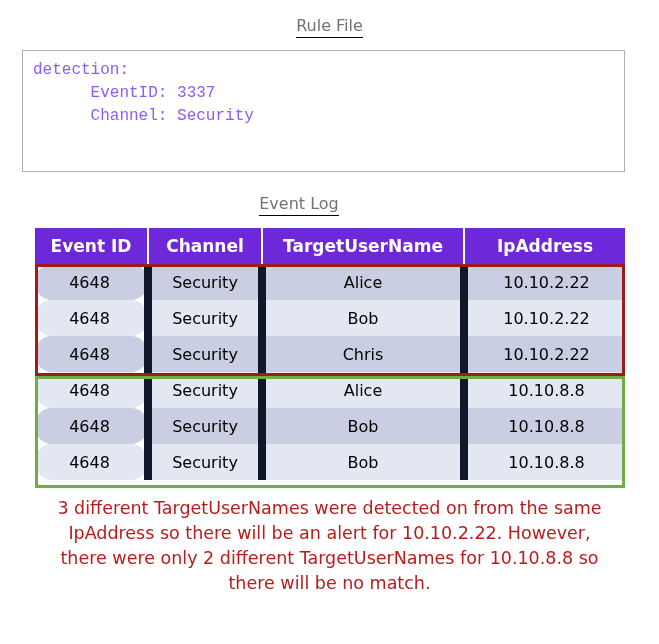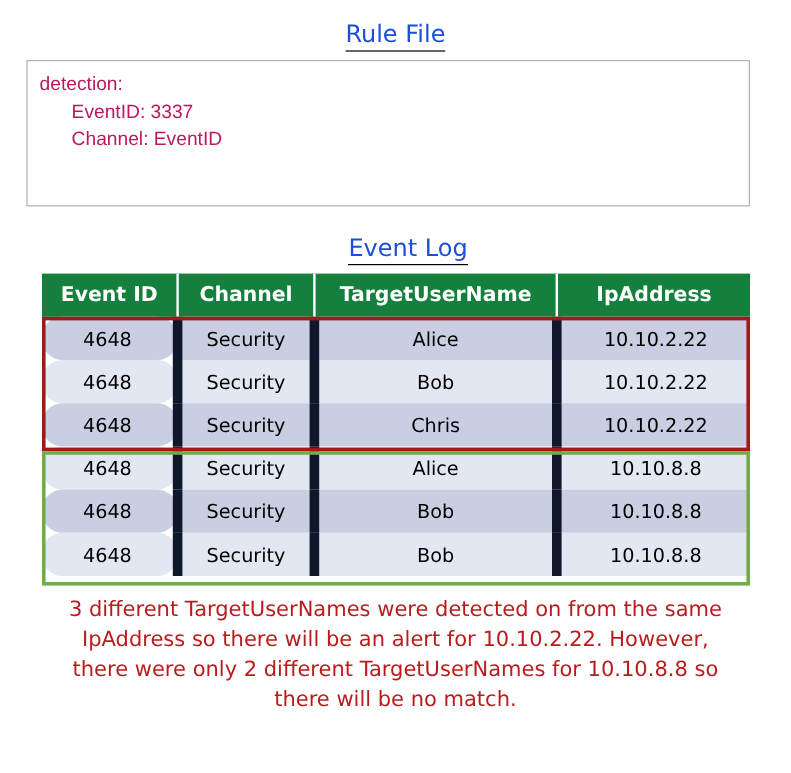--- a/index.html
+++ b/index.html
@@ -12,63 +12,63 @@
     height: 644px;
     font-family: "DejaVu Sans", sans-serif;
     color: #000000;
     position: relative;
     overflow: hidden;
   }
 
   
   .section-title {
     text-align: center;
-    font-size: 20px;
+    font-size: 16px;
     line-height: 1;
-    color: #1d4ed8;
+    color: #737373;
     font-family: "DejaVu Sans", sans-serif;
   }
   .section-title span {
     border-bottom: 1.5px solid #000000;
     padding-bottom: 2px;
   }
   #rule-title { position: absolute; left: 0; top: 18px; width: 659px; }
-  #log-title  { position: absolute; left: 0; top: 196px; width: 598px; padding-left: 41px; }
+  #log-title  { position: absolute; left: 0; top: 196px; width: 598px; }
 
   
   #rule-box {
     position: absolute;
     left: 22px;
     top: 50px;
     width: 603px;
     height: 122px;
     border: 1px solid #b0b0b0;
     background: #ffffff;
     box-sizing: border-box;
     padding: 8px 0 0 10px;
   }
   .rule-line {
     font-size: 16px;
     line-height: 23px;
     white-space: pre;
-    color: #be185d;
-    font-family: Liberation Sans, sans-serif;
+    color: #8b5cf6;
+    font-family: Liberation Mono, monospace;
   }
 
   
   #event-table {
     position: absolute;
     left: 35px;
     top: 228px;
     width: 590px;
     border-collapse: collapse;
     table-layout: fixed;
   }
   #event-table th {
-    background: #15803d;
+    background: #6d28d9;
     color: #ffffff;
     font-weight: bold;
     font-size: 17px;
     height: 36px;
     text-align: center;
     border-left: 2px solid #ffffff;
     border-right: 2px solid #ffffff;
     border-top: 0;
     border-bottom: 0;
     padding: 0;
@@ -134,21 +134,21 @@
 </head>
 <body>
 
 <div id="rule-title" class="section-title">
   <span>Rule File</span>
 </div>
 
 <div id="rule-box">
   <div class="rule-line">detection:</div>
   <div class="rule-line">      EventID: 3337</div>
-  <div class="rule-line">      Channel: EventID</div>
+  <div class="rule-line">      Channel: Security</div>
 </div>
 
 <div id="log-title" class="section-title">
   <span>Event Log</span>
 </div>
 
 <table id="event-table">
   <colgroup>
     <col class="c1">
       <col class="c2">

